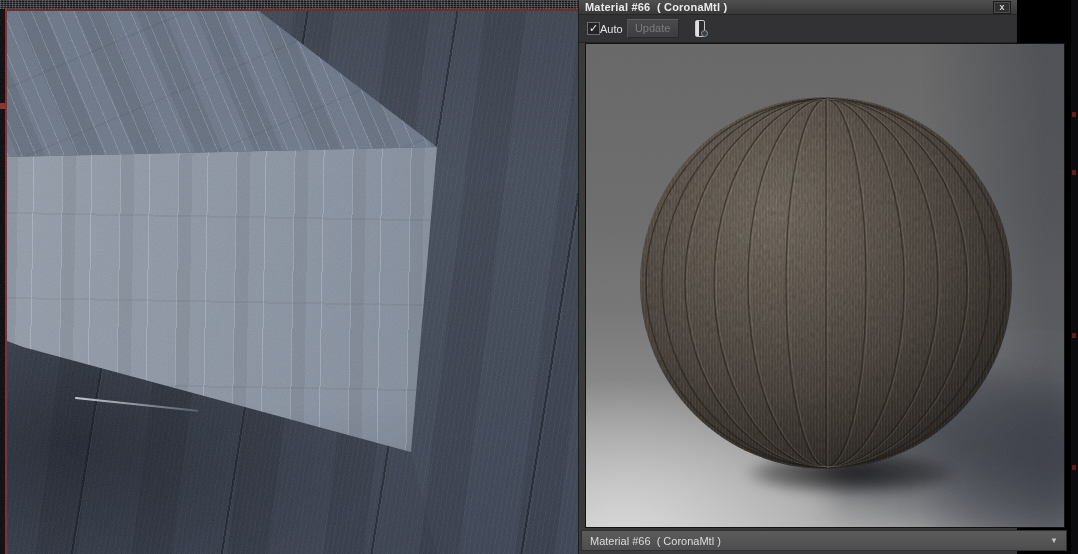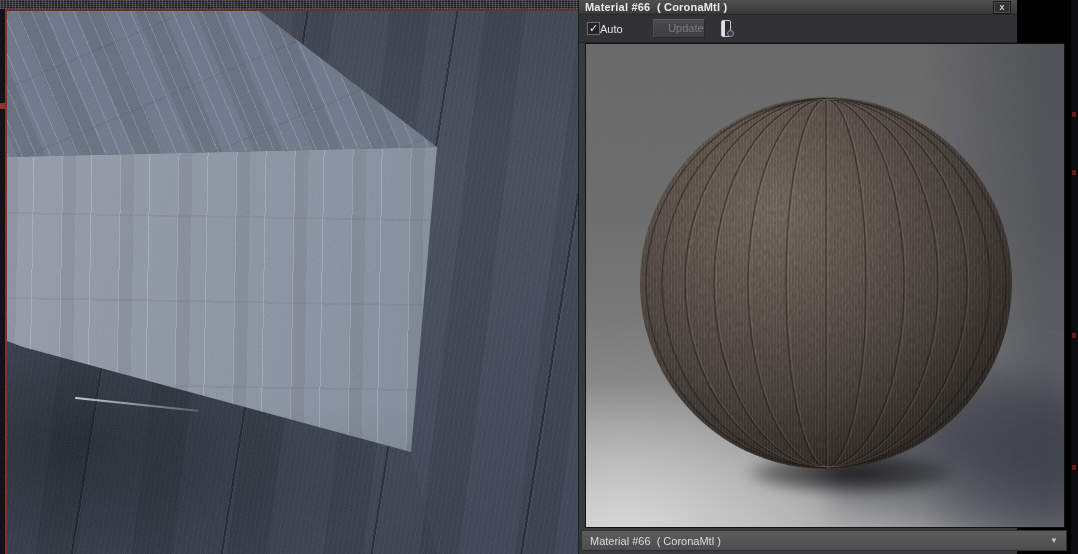--- a/index.html
+++ b/index.html
@@ -60,24 +60,24 @@
     display:flex;align-items:center;padding:0 6px;box-sizing:border-box;}
   .title-text{font-size:11px;font-weight:bold;color:#eaeaea;white-space:pre;letter-spacing:.2px;}
   .close-btn{margin-left:auto;width:16px;height:11px;background:#303032;border:1px solid #1b1b1b;
     box-shadow:inset 0 0 0 1px #4c4c4c;color:#cfcfcf;font-size:9px;font-weight:bold;line-height:10px;
     text-align:center;cursor:default;}
   .toolbar{position:absolute;left:0;top:15px;right:0;height:28px;background:#323234;
     border-bottom:1px solid #232325;display:flex;align-items:center;padding-left:8px;box-sizing:border-box;}
   .checkbox{width:11px;height:11px;background:#242426;border:1px solid #6c6c6c;color:#f2f2f2;
     font-size:11px;line-height:10px;text-align:center;overflow:visible;}
   .auto-label{font-size:11px;color:#e2e2e2;}
-  .update-btn{margin-left:30px;width:52px;height:19px;
+  .update-btn{margin-left:4px;width:52px;height:19px;
     background:linear-gradient(#4a4a4c,#3e3e40);border:1px solid #2a2a2a;
     border-top-color:#5e5e5e;border-left-color:#505050;
-    color:#7b7b7b;font-size:11px;text-align:right;line-height:17px;box-sizing:border-box;}
+    color:#7b7b7b;font-size:11px;text-align:center;line-height:17px;box-sizing:border-box;}
   .settings-icon{margin-left:16px;width:8px;height:15px;border:1px solid #c8c8c8;border-radius:2px;
     background:linear-gradient(to right,#e0e0e0 40%, #2c2c2e 40%);position:relative;}
   .gear-dot{position:absolute;right:-4px;bottom:-1px;width:5px;height:5px;border-radius:50%;
     border:1px solid #8f98a2;background:#3a3f46;}
   .preview-frame{position:absolute;left:6px;top:43px;width:478px;height:483px;border:1px solid #121212;}
   .preview-scene{position:relative;width:100%;height:100%;overflow:hidden;
     background:
       radial-gradient(ellipse 300px 210px at 8% 102%, rgba(226,226,226,.85), rgba(226,226,226,.25) 55%, transparent 75%),
       linear-gradient(to right, transparent 70%, rgba(38,42,54,.40) 96%),
       linear-gradient(180deg,#666 0%, #6b6b6b 35%, #757575 55%, #8b8b8b 75%, #a3a3a3 92%, #ababab 100%);}

